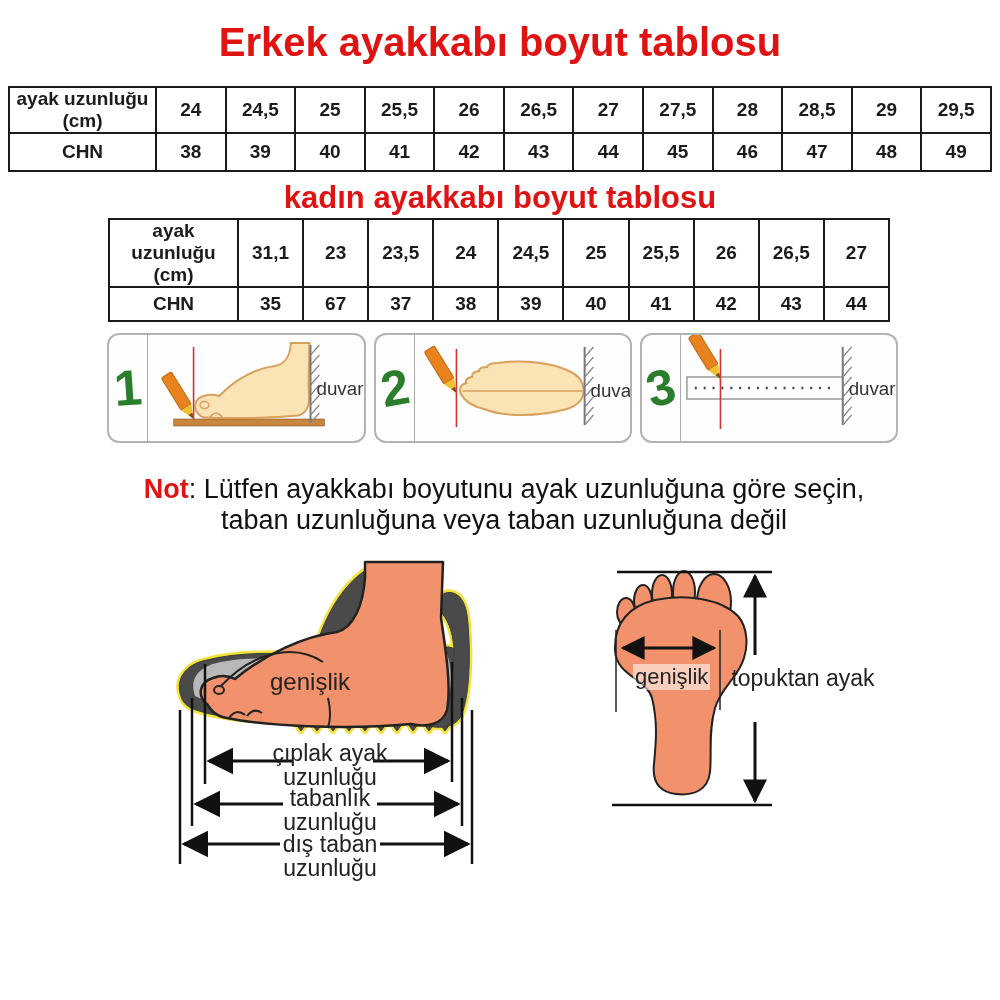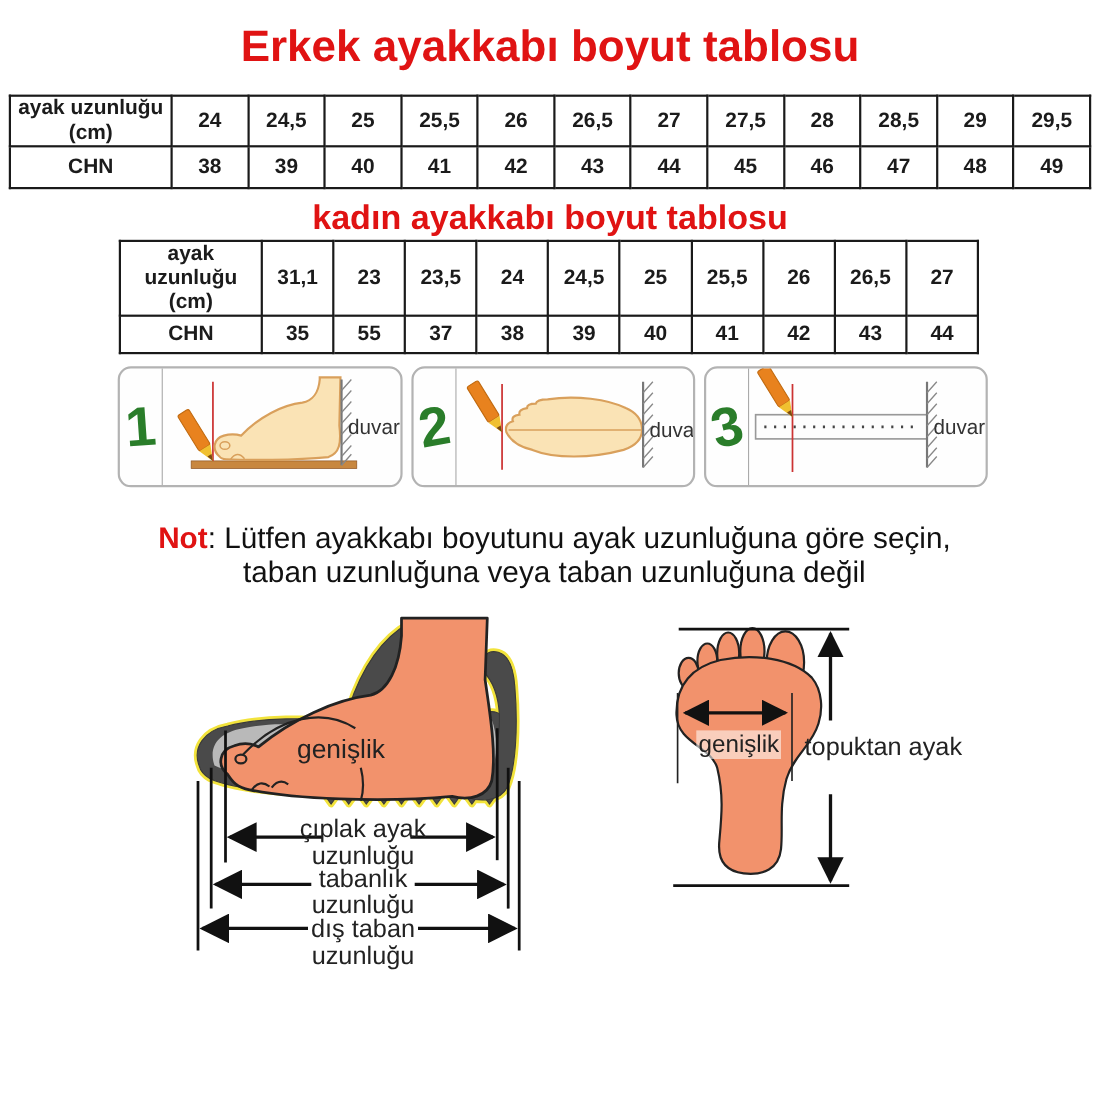--- a/index.html
+++ b/index.html
@@ -126,21 +126,21 @@
       <td>24,5</td>
       <td>25</td>
       <td>25,5</td>
       <td>26</td>
       <td>26,5</td>
       <td>27</td>
     </tr>
     <tr>
       <td class="lbl chn">CHN</td>
       <td>35</td>
-      <td>55</td>
+      <td>67</td>
       <td>37</td>
       <td>38</td>
       <td>39</td>
       <td>40</td>
       <td>41</td>
       <td>42</td>
       <td>43</td>
       <td>44</td>
     </tr>
   </tbody>

